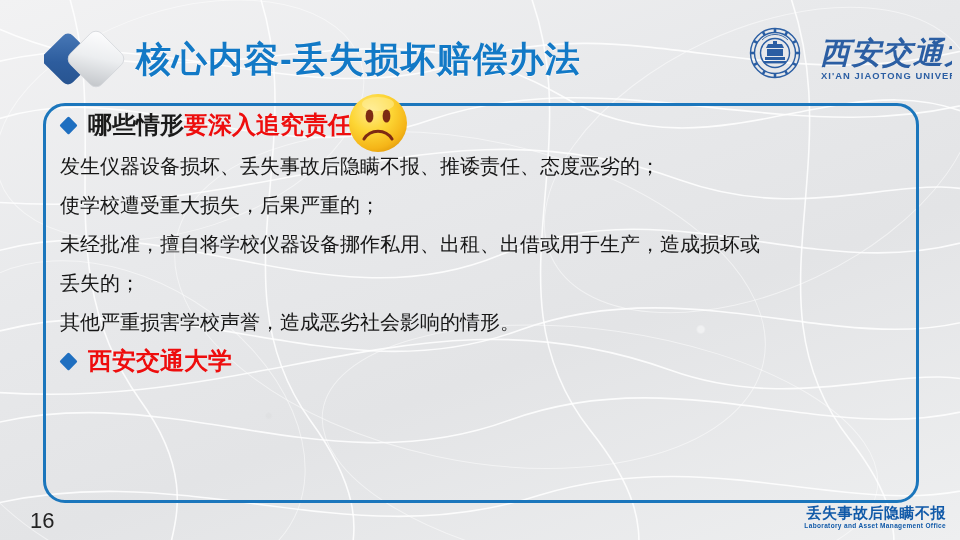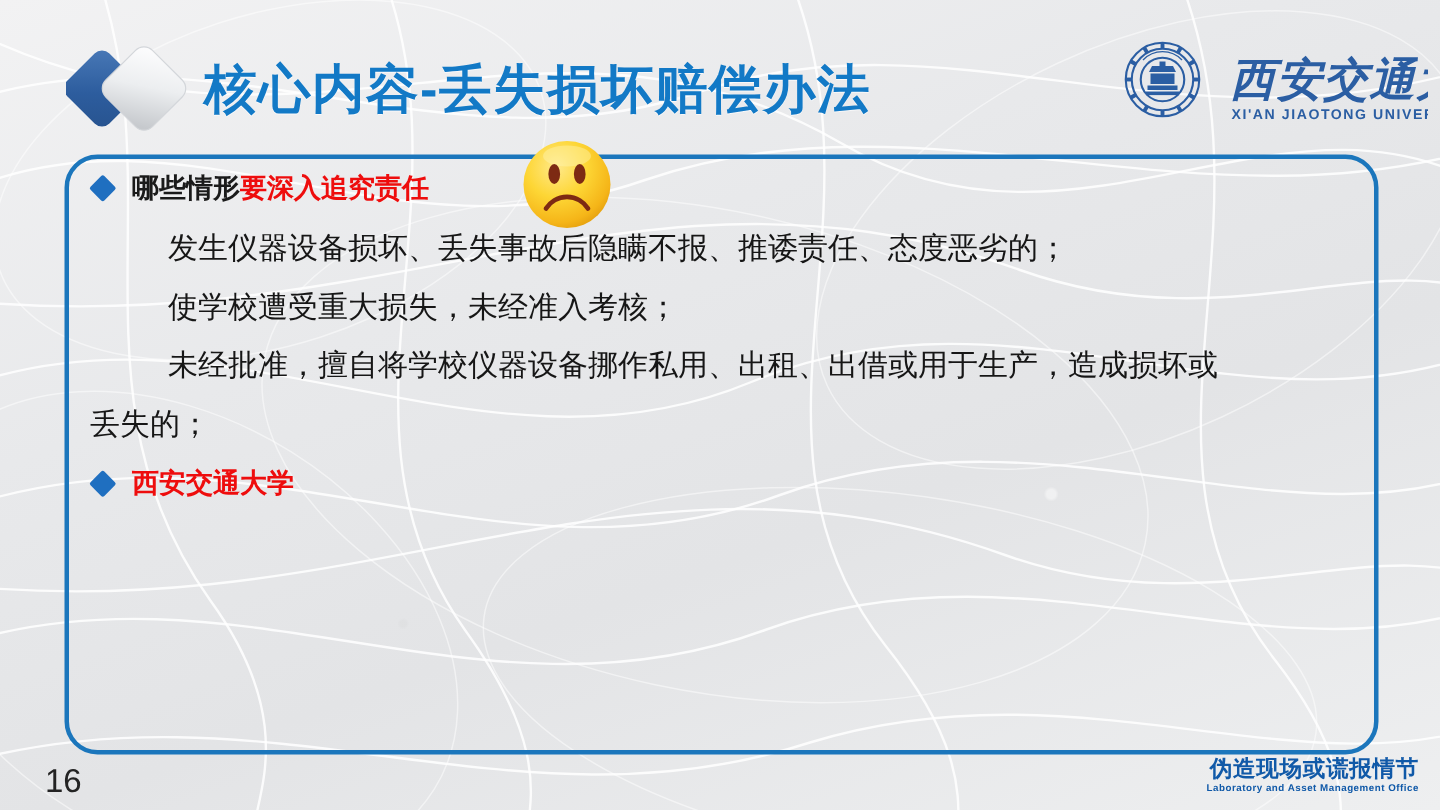--- a/index.html
+++ b/index.html
@@ -76,34 +76,33 @@
   }
   .diamond {
     width:13px; height:13px;
     background:#1f6fc0;
     transform:rotate(45deg);
     margin-top:11px; margin-right:13px;
     flex:0 0 auto;
     border-radius:1.5px;
   }
   .bullet-text {
-    font-size:18px; font-weight:bold;
+    font-size:24px; font-weight:bold;
     color:#1a1a1a;
     line-height:34px;
     white-space:nowrap;
   }
   .bullet-text .red { color:#ee0d0d; }
   .bullet-text.all-red { color:#ee0d0d; }
 
   .para {
     font-size:20px;
     color:#161616;
     line-height:39px;
     white-space:nowrap;
-    margin-left:52px;
   }
   .para.wrap-cont { margin-left:0px; }
 
   #spacer-1 { height:5px; }
   #spacer-2 { height:2px; }
 
   
   #page-number {
     position:absolute; left:30px; top:508px;
     font-size:22px; color:#232323; font-weight:normal;
@@ -239,32 +238,33 @@
   <div id="body-text">
 
     <div class="bullet-row">
       <div class="diamond"></div>
       <div class="bullet-text"><span>哪些情形</span><span class="red">要深入追究责任</span></div>
     </div>
 
     <div id="spacer-1"></div>
 
     <div class="para">发生仪器设备损坏、丢失事故后隐瞒不报、推诿责任、态度恶劣的；</div>
-    <div class="para">使学校遭受重大损失，未经准入考核；</div>
+    <div class="para">使学校遭受重大损失，后果严重的；</div>
     <div class="para">未经批准，擅自将学校仪器设备挪作私用、出租、出借或用于生产，造成损坏或</div>
     <div class="para wrap-cont">丢失的；</div>
+    <div class="para">其他严重损害学校声誉，造成恶劣社会影响的情形。</div>
 
     <div id="spacer-2"></div>
 
     <div class="bullet-row">
       <div class="diamond"></div>
       <div class="bullet-text all-red">西安交通大学</div>
     </div>
   </div>
 
   <div id="page-number">16</div>
 
   <div id="footer-brand">
-    <div id="footer-cn">伪造现场或谎报情节</div>
+    <div id="footer-cn">丢失事故后隐瞒不报</div>
     <div id="footer-en">Laboratory and Asset Management Office</div>
   </div>
 
 </div>
 
 </body></html>

